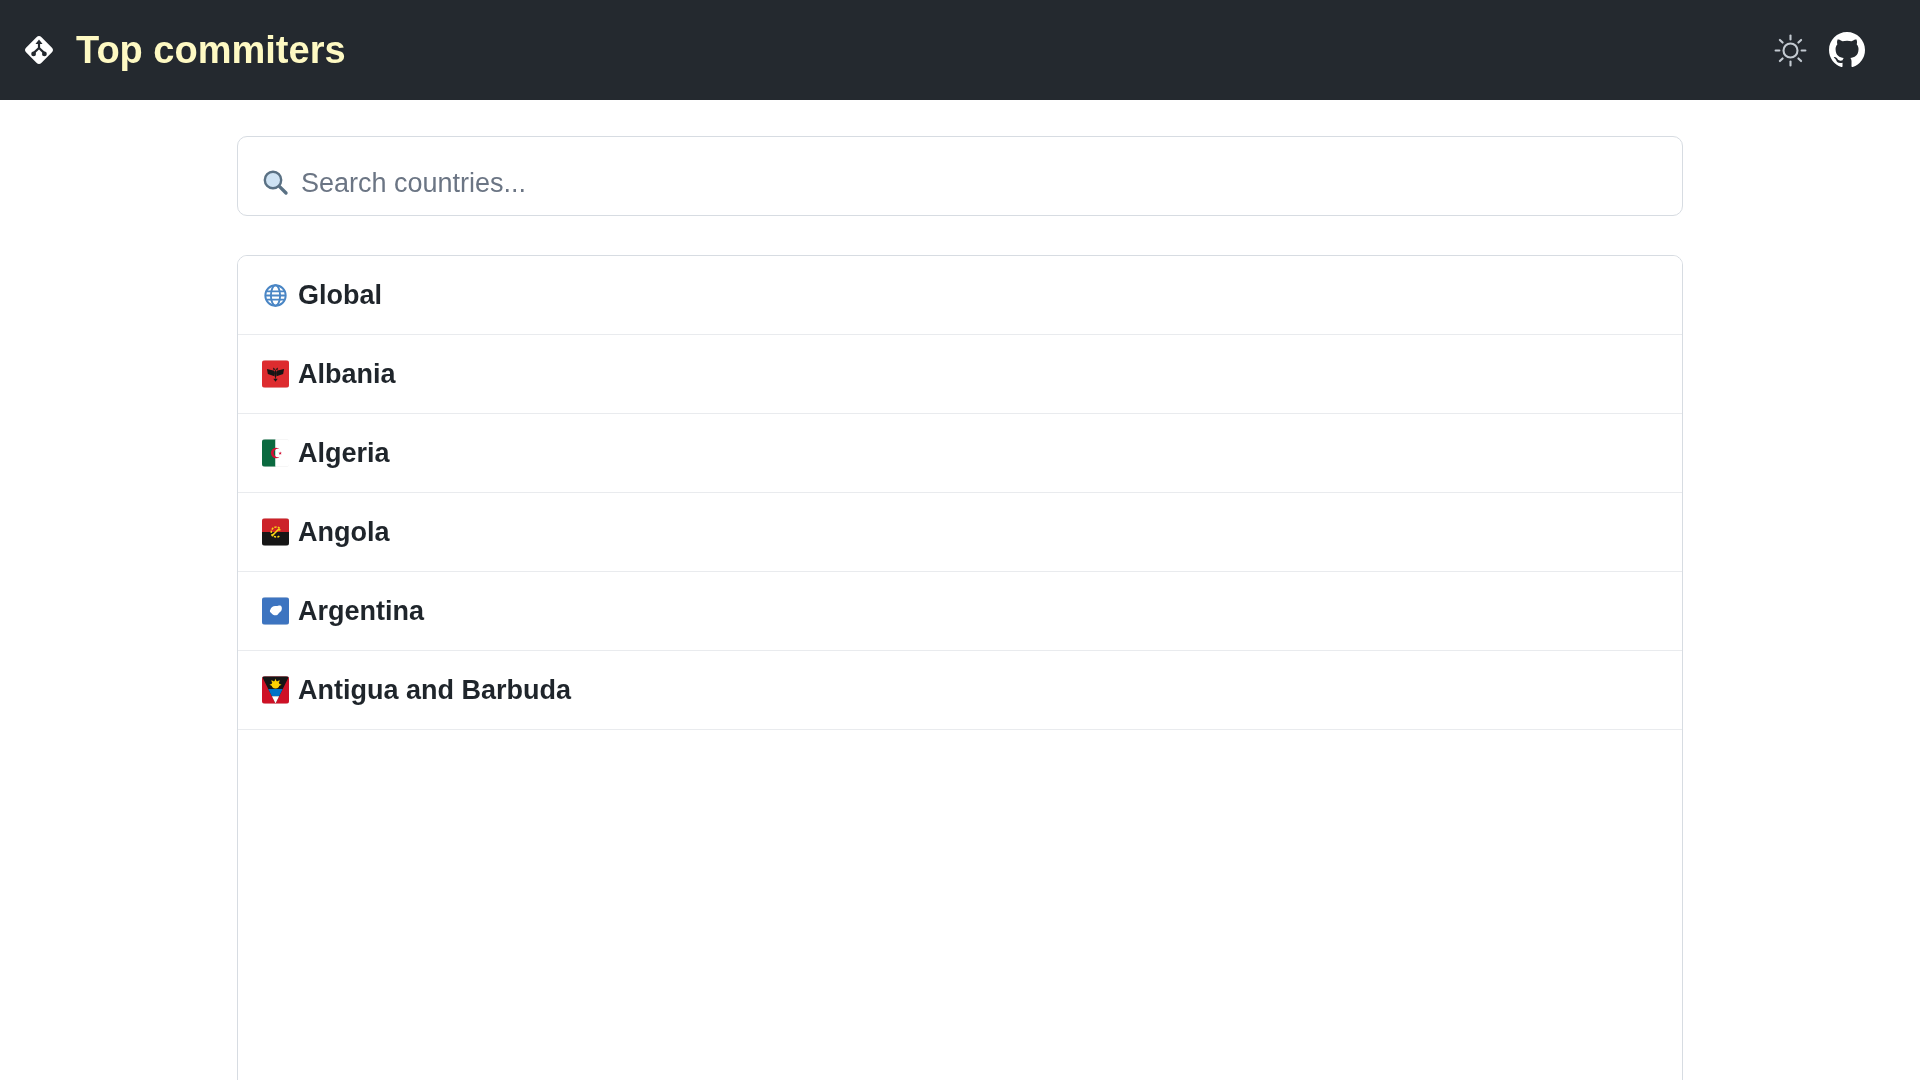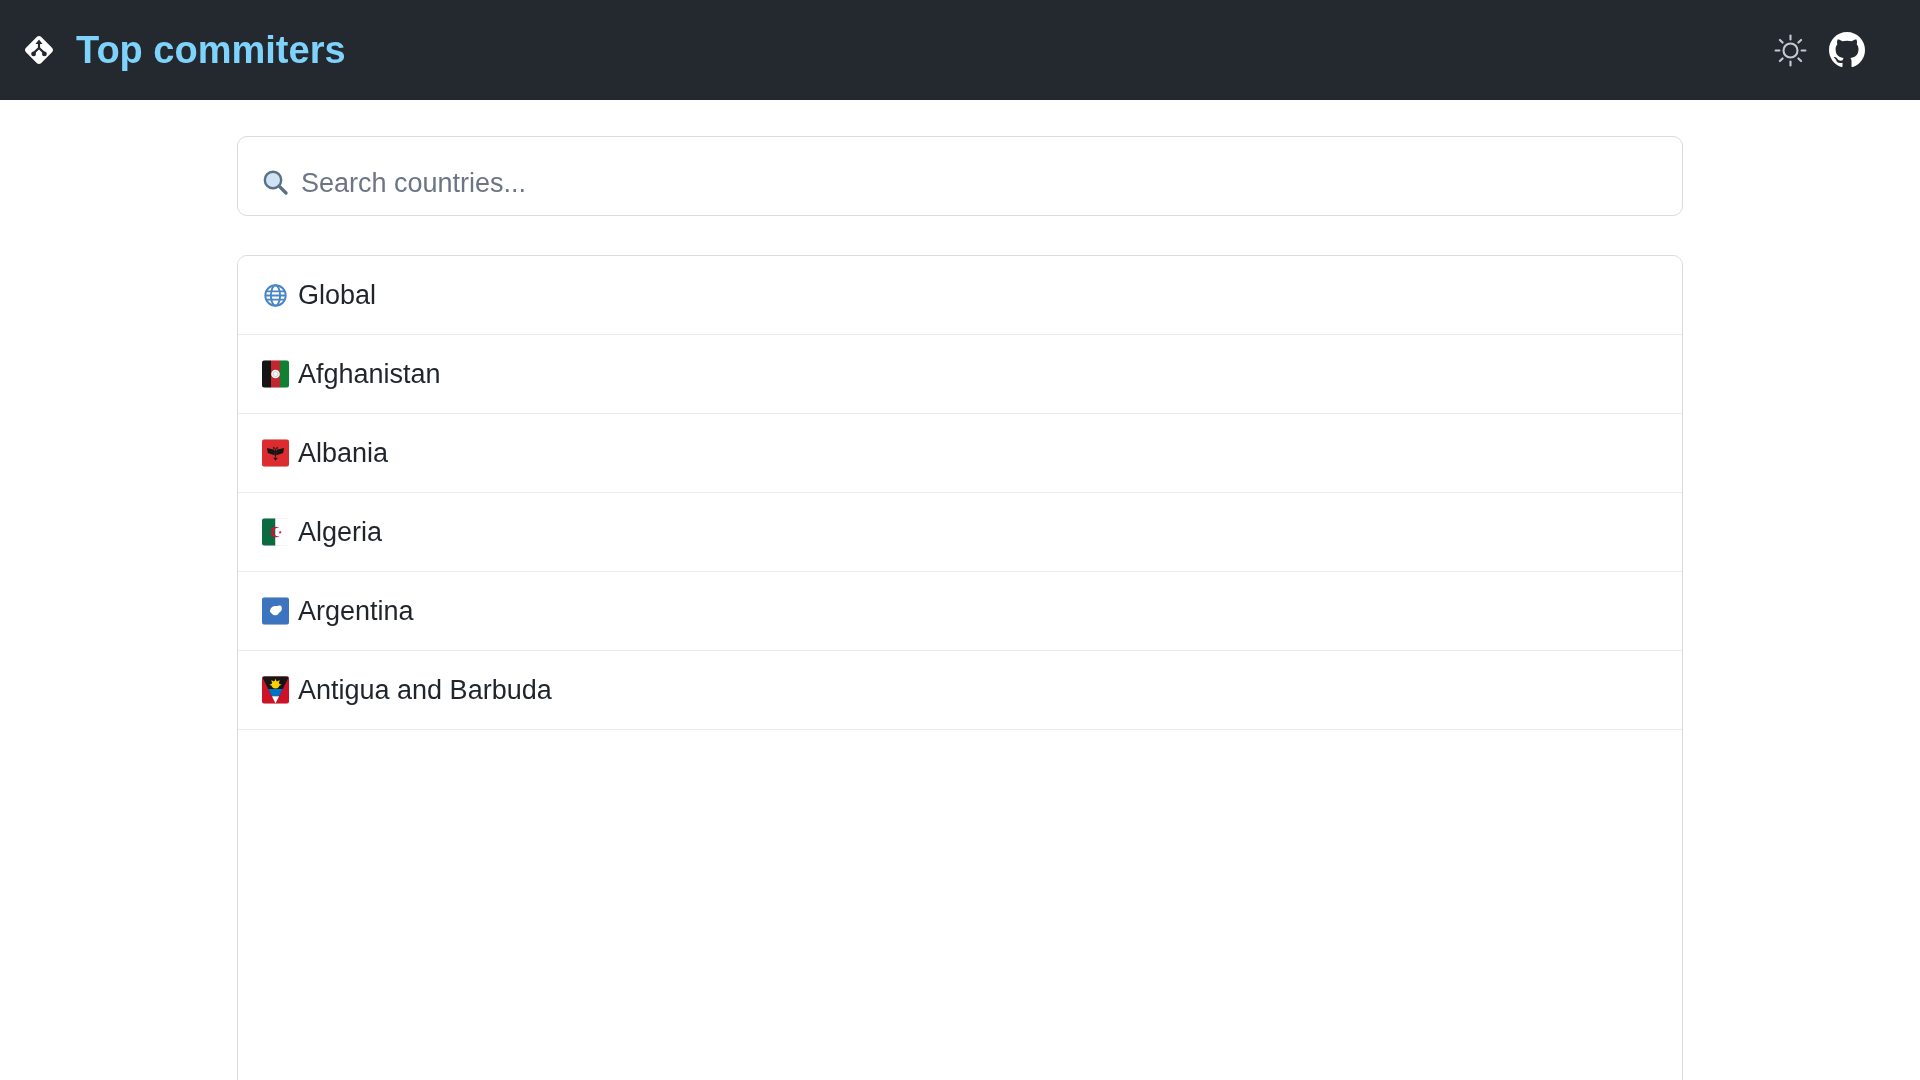--- a/index.html
+++ b/index.html
@@ -3,21 +3,21 @@
 <meta charset="utf-8">
 <style>
   * { box-sizing: border-box; margin: 0; padding: 0; }
   html, body { width: 1920px; height: 1080px; overflow: hidden; background: #ffffff;
     font-family: "Liberation Sans", "DejaVu Sans", sans-serif; }
 
   
   .header { height: 100px; background: #24292f; display: flex; align-items: center;
     padding: 0 55px 0 22px; }
   .header-left { display: flex; align-items: center; gap: 20px; }
-  .app-title { color: #7dd3fc; font-size: 38px; font-weight: 700; letter-spacing: 0; }
+  .app-title { color: #fef9c3; font-size: 38px; font-weight: 700; letter-spacing: 0; }
   .logo { width: 34px; height: 34px; display: block; }
   .header-right { margin-left: auto; display: flex; align-items: center; gap: 21px; }
   .icon-btn { background: none; border: none; cursor: pointer; padding: 0; line-height: 0; }
   .icon-btn svg { display: block; }
 
   
   .main { width: 1446px; margin: 0 auto; }
 
   
   .search { margin-top: 36px; height: 80px; border: 1px solid #d7dce2; border-radius: 10px;
@@ -25,21 +25,21 @@
   .search svg { flex: none; }
   .search input { flex: 1; height: 100%; border: none; outline: none; font-size: 27px;
     color: #1f252b; background: transparent; font-family: inherit; }
   .search input::placeholder { color: #6b7584; opacity: 1; }
 
   
   .list { margin-top: 39px; border: 1px solid #d7dce2; border-radius: 10px;
     background: #fff; height: 845px; overflow: hidden; }
   .row { display: flex; align-items: center; gap: 9px; height: 79px; padding: 0 24px;
     border-bottom: 1px solid #e9ebee; cursor: pointer; background: #fff; }
-  .row-label { font-size: 27px; color: #1f252b; }
+  .row-label { font-size: 27px; color: #1f252b; font-weight: bold; }
   .flag { width: 27px; height: 28px; border-radius: 3px; overflow: hidden;
     display: inline-flex; flex: none; box-shadow: inset 0 0 0 1px rgba(0,0,0,0.07); }
   .flag svg { width: 100%; height: 100%; display: block; }
   .flag.globe { box-shadow: none; border-radius: 0; width: 27px; height: 27px; }
 </style>
 </head>
 <body>
 
 <header class="header">
   <div class="header-left">
@@ -103,32 +103,20 @@
             <line x1="4.4" y1="9.4" x2="22.6" y2="9.4"></line>
             <line x1="3.3" y1="13.5" x2="23.7" y2="13.5"></line>
             <line x1="4.4" y1="17.6" x2="22.6" y2="17.6"></line>
           </svg>
         </span>
     <span class="row-label">Global</span>
   </div>
       <div class="row">
     <span class="flag">
           <svg viewBox="0 0 30 30">
-            <rect width="10" height="30" fill="#151515"></rect>
-            <rect x="10" width="10" height="30" fill="#c2262e"></rect>
-            <rect x="20" width="10" height="30" fill="#128033"></rect>
-            <circle cx="15" cy="15" r="4.8" fill="#f4f4f4"></circle>
-            <circle cx="15" cy="15" r="2.8" fill="none" stroke="#cfcfcf" stroke-width="1"></circle>
-          </svg>
-        </span>
-    <span class="row-label">Afghanistan</span>
-  </div>
-      <div class="row">
-    <span class="flag">
-          <svg viewBox="0 0 30 30">
             <rect width="30" height="30" fill="#dd2c2f"></rect>
             <g fill="#151515">
               <polygon points="15,10 16.6,14 15,21 13.4,14"></polygon>
               <polygon points="5.5,9.5 13.8,11.5 13.8,17.5 6.5,15"></polygon>
               <polygon points="24.5,9.5 16.2,11.5 16.2,17.5 23.5,15"></polygon>
               <polygon points="12.2,7.8 15,9.6 12.9,10.7"></polygon>
               <polygon points="17.8,7.8 15,9.6 17.1,10.7"></polygon>
               <polygon points="12.6,20.4 17.4,20.4 15,23.6"></polygon>
             </g>
           </svg>
@@ -144,20 +132,32 @@
                 <circle cx="17.7" cy="15" r="4.7" fill="#000"></circle>
               </mask>
             </defs>
             <rect width="15" height="30" fill="#0b6a40"></rect>
             <rect x="15" width="15" height="30" fill="#ffffff"></rect>
             <circle cx="15.6" cy="15" r="5.7" fill="#d21034" mask="url(#dzm)"></circle>
             <polygon points="20.2,13.3 20.7,14.7 22.2,14.7 21,15.6 21.4,17 20.2,16.1 19,17 19.4,15.6 18.2,14.7 19.7,14.7" fill="#d21034"></polygon>
           </svg>
         </span>
     <span class="row-label">Algeria</span>
+  </div>
+      <div class="row">
+    <span class="flag">
+          <svg viewBox="0 0 30 30">
+            <rect width="30" height="15" fill="#cc2229"></rect>
+            <rect y="15" width="30" height="15" fill="#161616"></rect>
+            <path d="M19.6 10.8a5.6 5.6 0 1 0 0 8.4" fill="none" stroke="#f9d616" stroke-width="1.7" stroke-dasharray="2.4 1.3"></path>
+            <line x1="10.8" y1="19.6" x2="19" y2="11.4" stroke="#f9d616" stroke-width="1.7"></line>
+            <polygon points="19.3,10.6 19.8,11.9 21.2,11.9 20.1,12.8 20.5,14.1 19.3,13.3 18.1,14.1 18.5,12.8 17.4,11.9 18.8,11.9" fill="#f9d616"></polygon>
+          </svg>
+        </span>
+    <span class="row-label">Angola</span>
   </div>
       <div class="row">
     <span class="flag">
           <svg viewBox="0 0 30 30">
             <rect width="30" height="30" fill="#3d74c0"></rect>
             <path d="M9.2 13.6c.8-2.9 3.3-4.5 6.1-4.2 2.3.2 3.7-1 5.1-.4 1.8.8 2.1 3.2 1.3 5.2-.7 1.8-2.5 2.3-3.5 3.8-.9 1.5-2.8 2.1-4.6 1.6-2-.6-2.7-2.1-4-3-1.3-.8-.8-2.2-.4-3z" fill="#ffffff"></path>
           </svg>
         </span>
     <span class="row-label">Argentina</span>
   </div>

